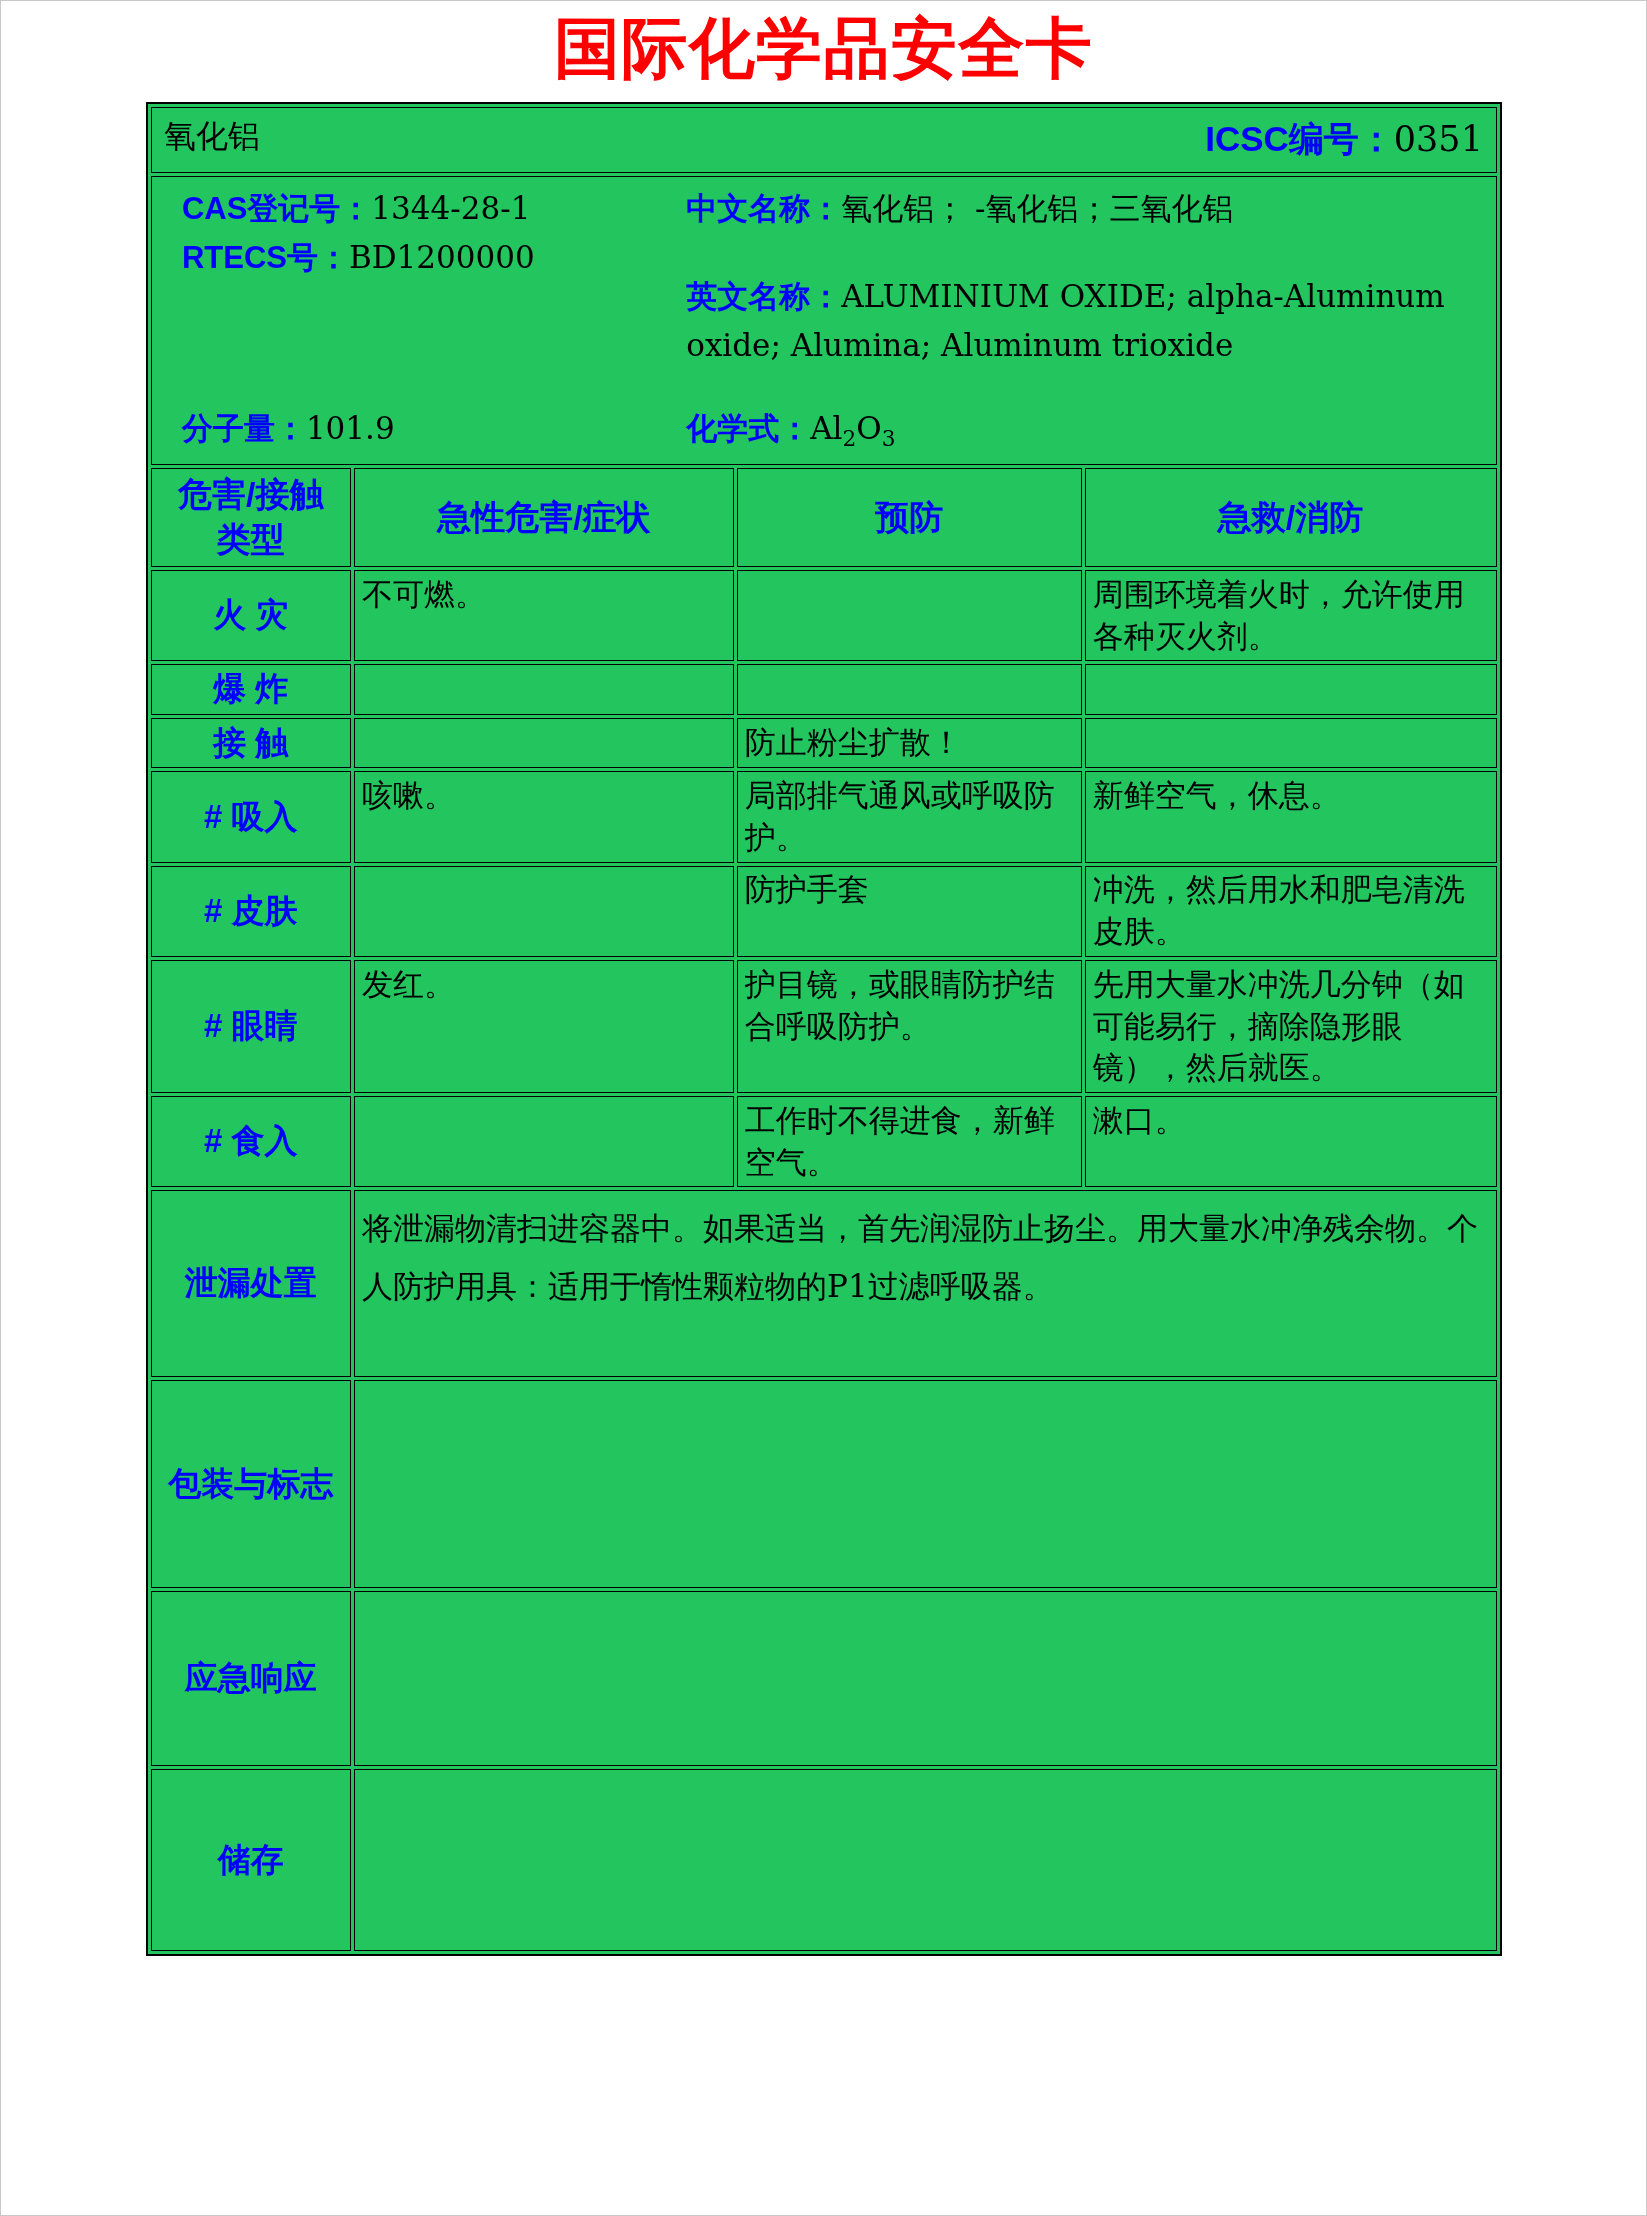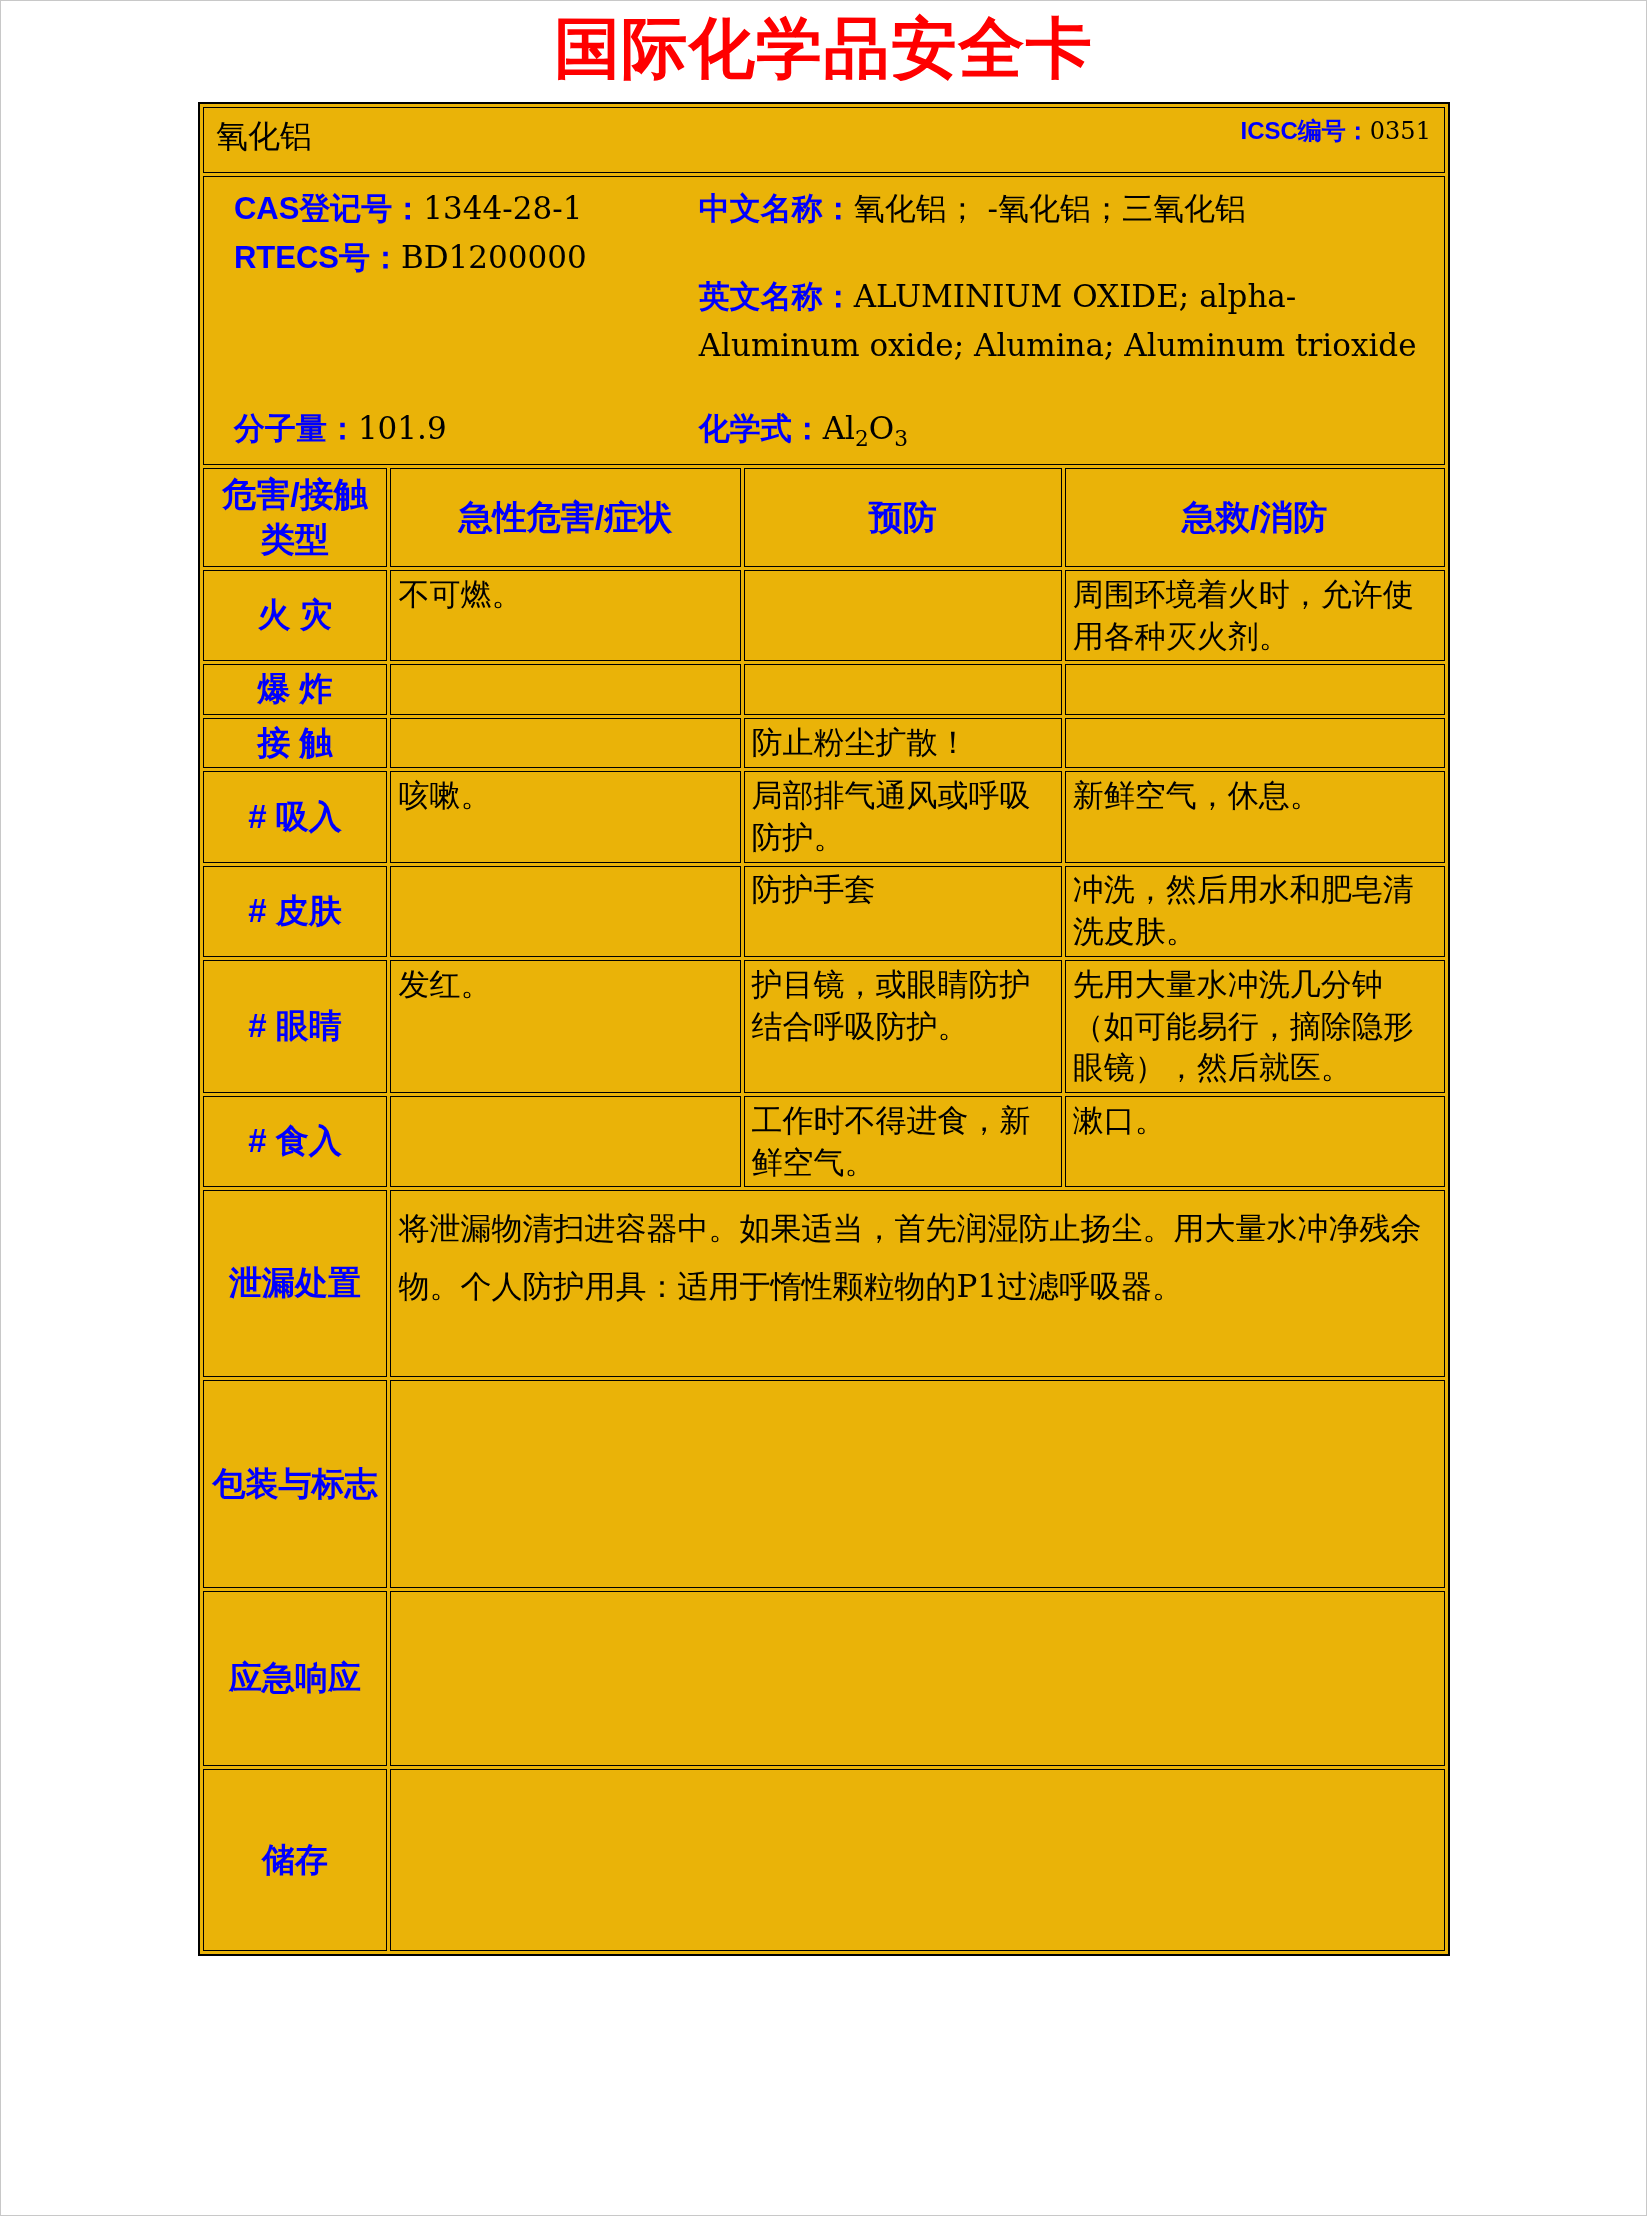--- a/index.html
+++ b/index.html
@@ -17,26 +17,26 @@
     margin: 11.2px 0 17px 0;
     text-align: center;
     color: #ff0000;
     font-size: 66px;
     line-height: 1.1;
     font-weight: bold;
     font-family: "Liberation Sans", sans-serif;
     letter-spacing: 1.4px;
   }
   table.card {
-    width: 1252px;
+    width: 1356px;
     margin: 0 auto;
     border: 2.8px solid #000000;
     border-collapse: separate;
     border-spacing: 3.5px;
-    background: #eab308;
+    background: #22c55e;
     table-layout: fixed;
   }
   td {
     border: 1.4px solid #000000;
     vertical-align: top;
     padding: 2.8px 7px;
     box-sizing: border-box;
     font-size: 31px;
     color: #000000;
     font-family: "DejaVu Serif", serif;
@@ -46,21 +46,21 @@
   .lbl {
     color: #0000ff;
     font-weight: bold;
     font-family: "Liberation Sans", sans-serif;
   }
   .val { color: #000000; font-family: "DejaVu Serif", serif; }
   
   td.titlebar { vertical-align: top; }
   .tb-flex { display: flex; justify-content: space-between; align-items: flex-start; padding: 4.2px 5.6px 0 5.6px; }
   .tb-name { font-size: 32px; }
-  .tb-icsc { font-size: 24px; white-space: nowrap; }
+  .tb-icsc { font-size: 35px; white-space: nowrap; }
   
   td.ident { padding: 7px 8.4px; }
   .ident-wrap { display: flex; flex-direction: column; height: 100%; min-height: 273px; }
   .ident-row { display: flex; }
   .ident-left { width: 38%; flex: 0 0 38%; }
   .ident-right { width: 62%; flex: 1 1 auto; }
   .ident-line { font-size: 31px; line-height: 1.55; margin-left: 22px; }
   .en-name { margin-top: 39px; }
   .ident-bottom { margin-top: auto; padding-bottom: 4.2px; }
   sub { font-size: 70%; line-height: 0; }

